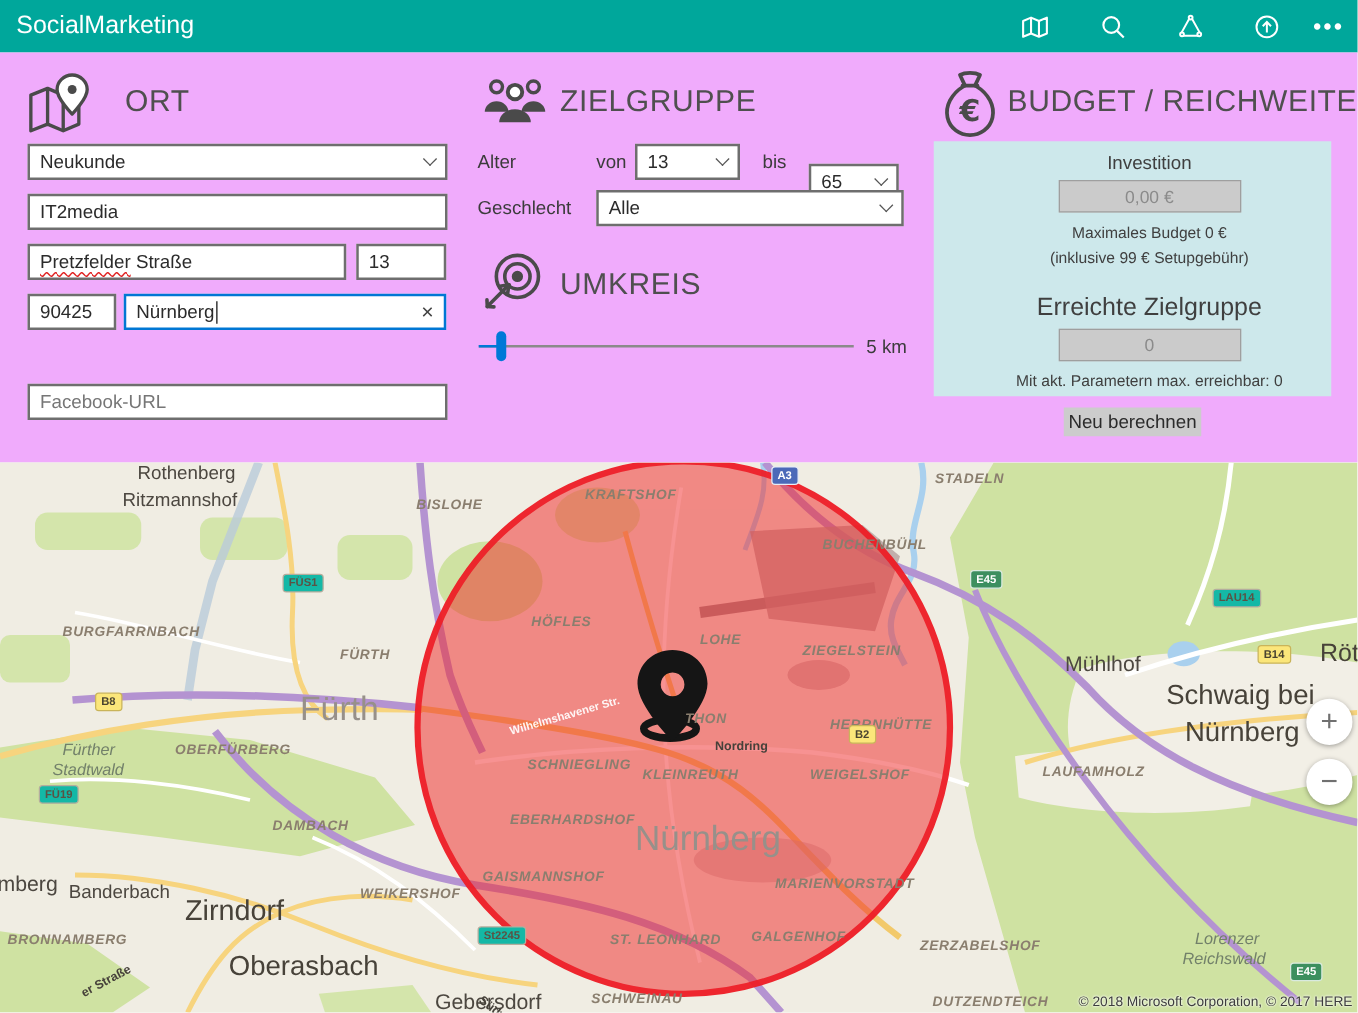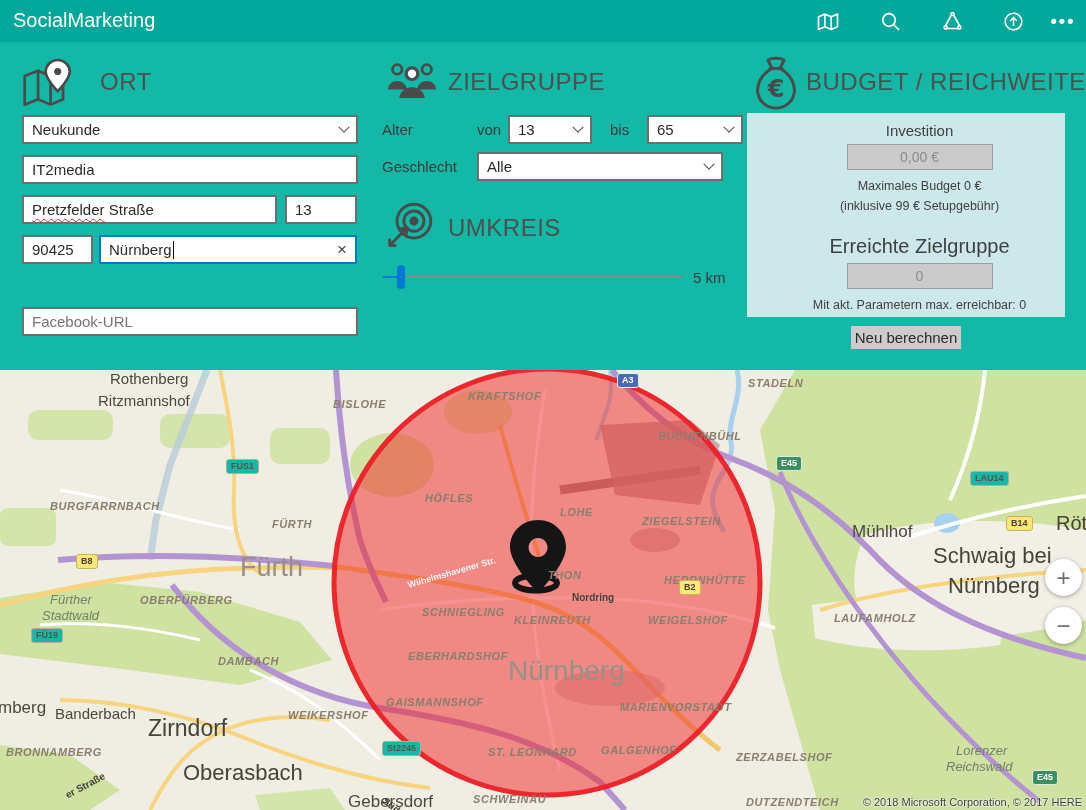--- a/index.html
+++ b/index.html
@@ -7,21 +7,21 @@
     font-family:"Liberation Sans","DejaVu Sans",sans-serif; }
 
   
   #titlebar { position:absolute; left:0; top:0; width:1086px; height:42px; background:#00a79b; }
   #titlebar .apptitle { position:absolute; left:13px; top:9px; color:#fff; font-size:20px; font-weight:400;text-align:right; }
   .tbicon { position:absolute; top:8px; width:26px; height:26px; display:flex; align-items:center; justify-content:center; cursor:pointer; }
   .tbicon svg { display:block; }
   #tb-more { color:#fff; font-size:18px; letter-spacing:2px; font-weight:bold; line-height:10px; }
 
   
-  #form { position:absolute; left:0; top:42px; width:1086px; height:328px; background:#14b8a6;text-decoration:underline; }
+  #form { position:absolute; left:0; top:42px; width:1086px; height:328px; background:#f0abfc;text-decoration:underline; }
   .secicon { position:absolute; }
   .heading { position:absolute; font-size:24px; color:#4f4f4f; letter-spacing:0.5px; }
 
   .field { position:absolute; border:2px solid #6e6e6e; background:#fff; height:29px;
     font-size:15px; color:#2b2b2b; display:flex; align-items:center; padding:0 8px; }
   input.field { padding:0 8px; outline:none;margin-top:32px; }
   input.field::placeholder { color:#767676; opacity:1; }
   .combo { justify-content:space-between; cursor:pointer; }
   .chev { width:8px; height:8px; border-right:1.5px solid #555; border-bottom:1.5px solid #555;
     transform:rotate(45deg) translate(-2px,-2px); flex:0 0 auto; }
@@ -152,21 +152,21 @@
   </span>
   <span class="heading" style="left:448px;top:26px">ZIELGRUPPE</span>
 
   <span class="lbl" style="left:382px;top:73px">Alter</span>
   <span class="lbl" style="left:477px;top:73px">von</span>
   <div class="field combo" style="left:508px;top:73px;width:84px">
     <span>13</span>
     <span class="chev"></span>
   </div>
   <span class="lbl" style="left:610px;top:73px">bis</span>
-  <div class="field combo" style="left:647px;top:73px;width:96px">
+  <div class="field combo" style="left:647px;top:89px;width:72px">
     <span>65</span>
     <span class="chev"></span>
   </div>
   <span class="lbl" style="left:382px;top:110px">Geschlecht</span>
   <div class="field combo" style="left:477px;top:110px;width:246px">
     <span>Alle</span>
     <span class="chev"></span>
   </div>
 
   <span class="secicon" style="left:386px;top:156px">

